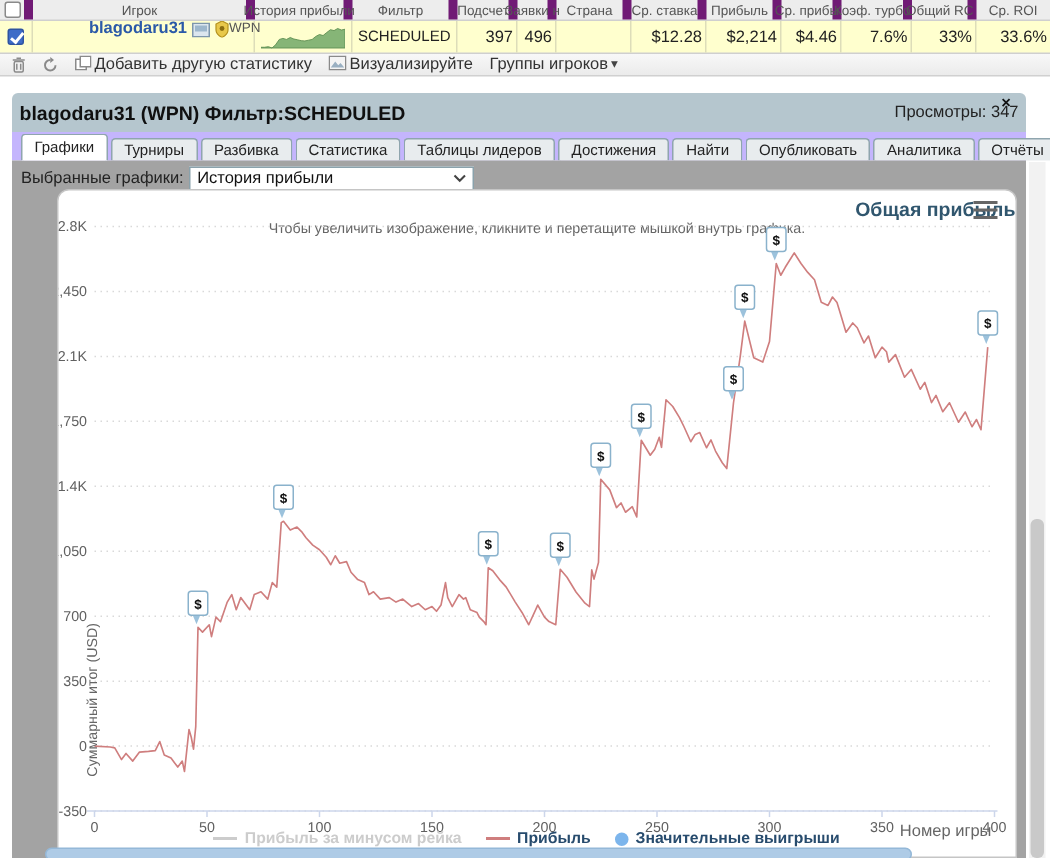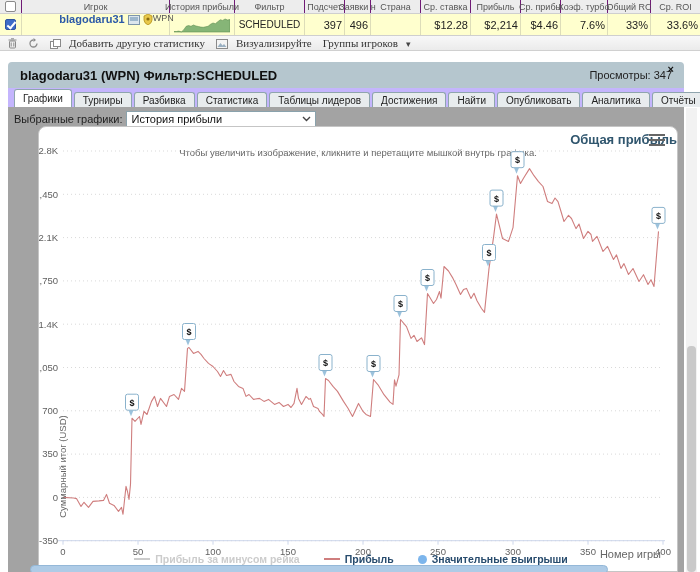--- a/index.html
+++ b/index.html
@@ -4,21 +4,21 @@
 <style>
   html,body{margin:0;padding:0;background:#fff;}
   *{box-sizing:border-box;}
   .app{position:relative;width:700px;height:572px;overflow:hidden;background:#fff;
        font-family:"Liberation Sans",sans-serif;-webkit-font-smoothing:antialiased;}
 
   
   .stats-table{position:absolute;left:0;top:0;width:700px;}
   .thead{display:flex;height:14px;background:#ededed;border-bottom:1px solid #cfcfcf;}
   .th{font-size:9px;color:#555;display:flex;align-items:center;justify-content:center;
-      border-right:1px solid #701a75;white-space:nowrap;overflow:visible;}
+      border-right:6px solid #701a75;white-space:nowrap;overflow:visible;}
   .trow{display:flex;height:22px;background:#ffffce;border-bottom:1px solid #cfcfcf;}
   .td{display:flex;align-items:center;border-right:1px solid #ddddb9;font-size:11px;color:#222;}
   .num{justify-content:flex-end;padding-right:2px;}
   .ctr{justify-content:center;font-size:10px;}
   .c0{width:22px;justify-content:center;}
   .c1{width:148px;}
   .c2{width:65px;justify-content:center;}
   .c3{width:70px;}
   .c4{width:40px;}
   .c5{width:26px;}
@@ -37,27 +37,27 @@
   .cb{width:11px;height:11px;border:1px solid #8a8a8a;border-radius:2px;background:#fff;}
   .cb.checked{background:#3e6cc8;border-color:#2f54a0;position:relative;}
   .cb.checked::after{content:"";position:absolute;left:3px;top:0px;width:3px;height:7px;
       border:solid #fff;border-width:0 2px 2px 0;transform:rotate(40deg);}
   .mini-icon{display:inline-block;}
 
   
   .toolbar{position:absolute;left:0;top:36px;width:700px;height:15px;
            background:linear-gradient(#f8f8f8,#ebebeb);border-bottom:1px solid #d0d0d0;
            display:flex;align-items:center;gap:11px;padding-left:8px;font-size:11px;color:#333;}
-  .tbtn{display:flex;align-items:flex-end;gap:8px;white-space:nowrap;font-family:Liberation Serif, serif;}
+  .tbtn{display:flex;align-items:flex-start;gap:2px;white-space:nowrap;}
   .caret{font-size:9px;color:#444;}
 
   
   .panel{position:absolute;left:8px;top:62px;width:676px;height:510px;}
   .panel-header{height:26px;background:#b5c6ce;border-radius:4px 4px 0 0;display:flex;
-                align-items:center;padding:0 12px;font-size:13px;font-weight:bold;color:#101010;}
+                align-items:center;padding:0 5px;font-size:13px;font-weight:bold;color:#101010;}
   .views{margin-left:auto;font-size:11px;font-weight:normal;color:#222;}
   .tabs-band{height:19px;background:#c4b5fd;display:flex;align-items:flex-end;gap:2px;
              padding-left:6px;}
   .tab{font-size:10px;color:#222;background:#e8ecee;border:1px solid #8fa5ae;border-bottom:none;
        border-radius:3px 3px 0 0;padding:0 8px;height:15px;display:flex;align-items:center;
        white-space:nowrap;}
   .tab.active{background:#fff;height:18px;z-index:2;}
   .panel-content{position:relative;background:#a3a3a3;height:550px;}
   .select-row{position:absolute;left:6px;top:4px;display:flex;align-items:center;gap:4px;
               font-size:11px;color:#222;}
@@ -69,21 +69,21 @@
               border:1px solid #c5c5c5;border-radius:8px 8px 0 0;}
   .chart-title{position:absolute;top:5px;left:0;width:100%;text-align:right;font-size:13px;
                font-weight:bold;color:#30566e;}
   .chart-sub{position:absolute;top:20px;left:0;width:100%;text-align:center;font-size:9.5px;color:#666;}
   .burger{position:absolute;right:12px;top:7px;width:16px;height:12px;display:flex;
           flex-direction:column;justify-content:space-between;}
   .burger span{display:block;height:2px;background:#666;}
   #plot{position:absolute;left:0;top:0;}
   #plot text{font-family:"Liberation Sans",sans-serif;}
   .legend{position:absolute;left:0;top:426px;width:624px;display:flex;justify-content:center;
-          align-items:center;gap:24px;font-size:10.5px;font-weight:bold;color:#274b6d;}
+          align-items:center;gap:16px;font-size:10.5px;font-weight:bold;color:#274b6d;}
   .legend .item{display:flex;align-items:center;gap:5px;}
   .legend .disabled{color:#cccccc;}
   .sw-dash{width:16px;height:0;border-top:2px solid;}
   .sw-dot{width:9px;height:9px;border-radius:50%;}
   .xlab{position:absolute;top:421px;right:16px;font-size:11px;color:#666;}
   .ylab{position:absolute;left:-47px;top:334px;width:140px;text-align:center;font-size:9.5px;
         color:#666;transform:rotate(-90deg);}
 
   
   .v-scroll{position:absolute;right:3px;top:108px;width:11px;height:464px;background:#f2f2f2;}

